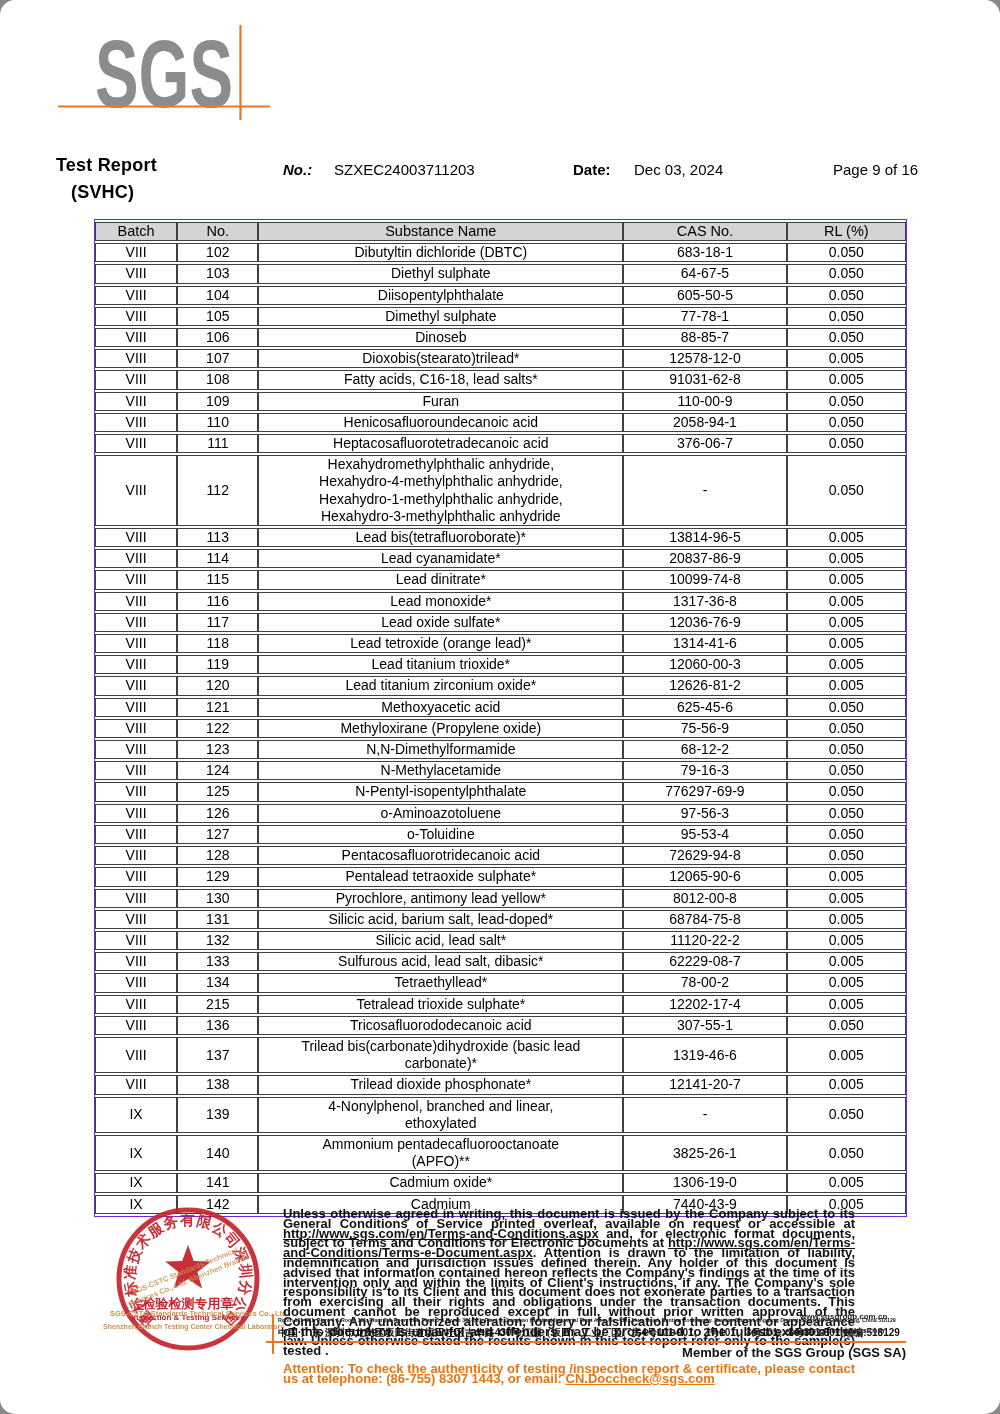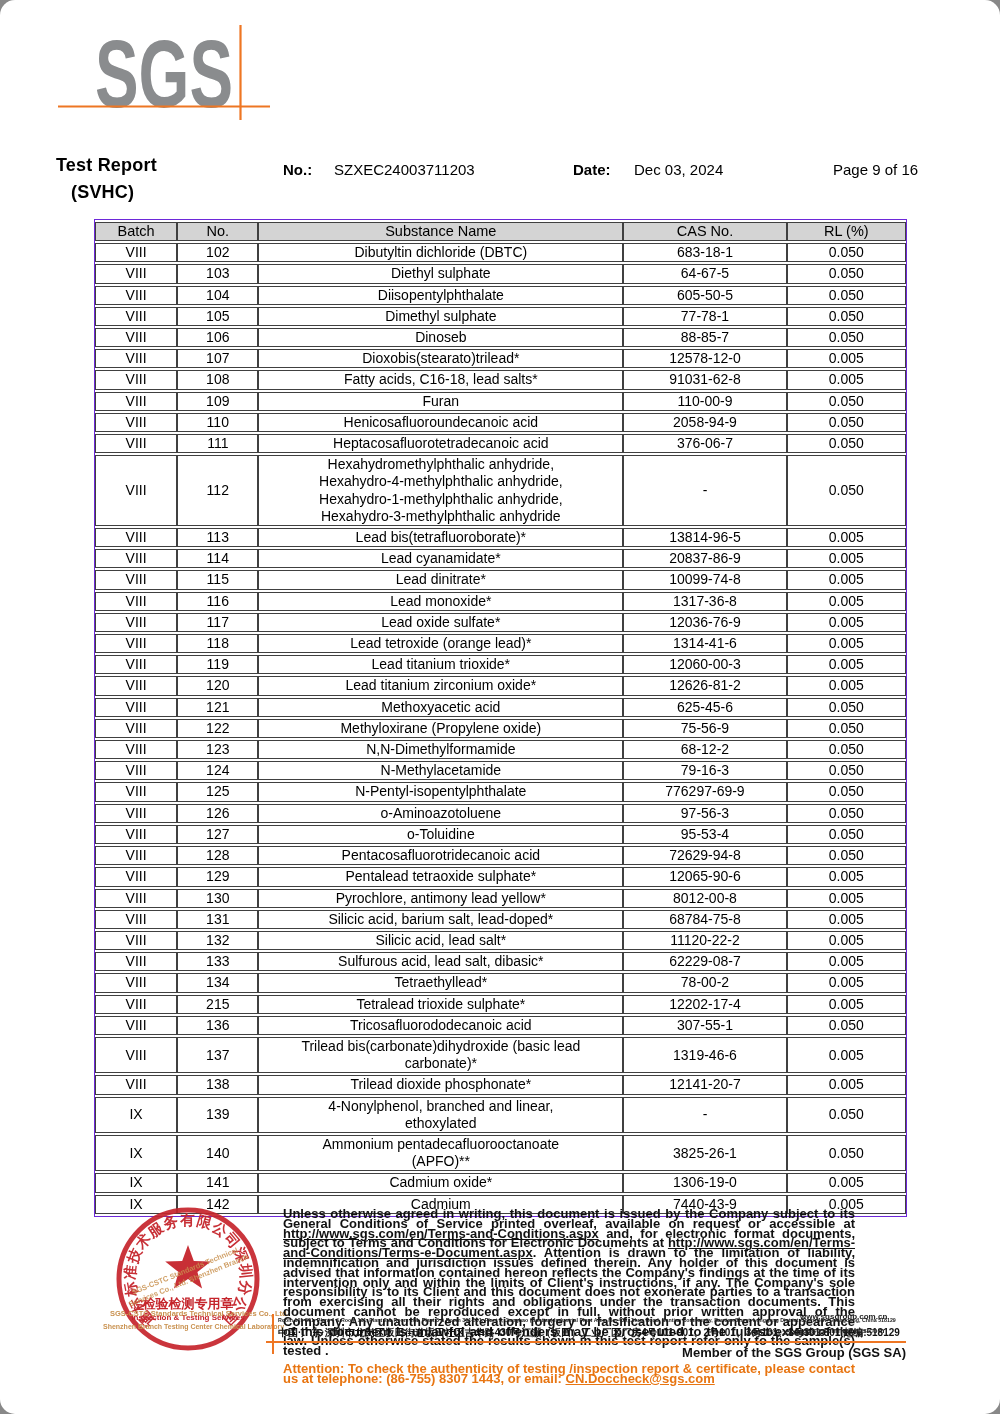--- a/index.html
+++ b/index.html
@@ -45,21 +45,21 @@
 
   <svg class="abs" style="left:30px; top:20px;" width="250" height="100" viewBox="0 0 250 100">
     <text x="65" y="87" font-family="Liberation Sans, sans-serif" font-weight="bold" font-size="97" fill="#8a8c8e" textLength="138" lengthAdjust="spacingAndGlyphs">SGS</text>
     <line x1="28" y1="86.5" x2="240" y2="86.5" stroke="#ee7623" stroke-width="2.2"></line>
     <line x1="210.5" y1="5" x2="210.5" y2="100" stroke="#ee7623" stroke-width="2.2"></line>
   </svg>
 
   <div class="abs title-line" style="left:56px; top:155px;">Test Report</div>
   <div class="abs title-line" style="left:71px; top:182px;">(SVHC)</div>
 
-  <div class="abs meta-label" style="left:283px; top:161px;">No.:</div>
+  <div class="abs meta-label" style="left:283px; top:161px;font-style:italic;">No.:</div>
   <div class="abs meta-value" style="left:334px; top:161px;">SZXEC24003711203</div>
   <div class="abs meta-label" style="left:573px; top:161px;">Date:</div>
   <div class="abs meta-value" style="left:634px; top:161px;">Dec 03, 2024</div>
   <div class="abs meta-value" style="left:833px; top:161px;">Page 9 of 16</div>
 
   <div class="table-wrap">
     <table class="svhc">
       <colgroup>
         <col style="width:82px">
           <col style="width:81px">
@@ -130,21 +130,21 @@
             <td>VIII</td>
             <td>109</td>
             <td>Furan</td>
             <td>110-00-9</td>
             <td>0.050</td>
           </tr>
           <tr>
             <td>VIII</td>
             <td>110</td>
             <td>Henicosafluoroundecanoic acid</td>
-            <td>2058-94-9</td>
+            <td>2058-94-1</td>
             <td>0.050</td>
           </tr>
           <tr>
             <td>VIII</td>
             <td>111</td>
             <td>Heptacosafluorotetradecanoic acid</td>
             <td>376-06-7</td>
             <td>0.050</td>
           </tr>
           <tr>

